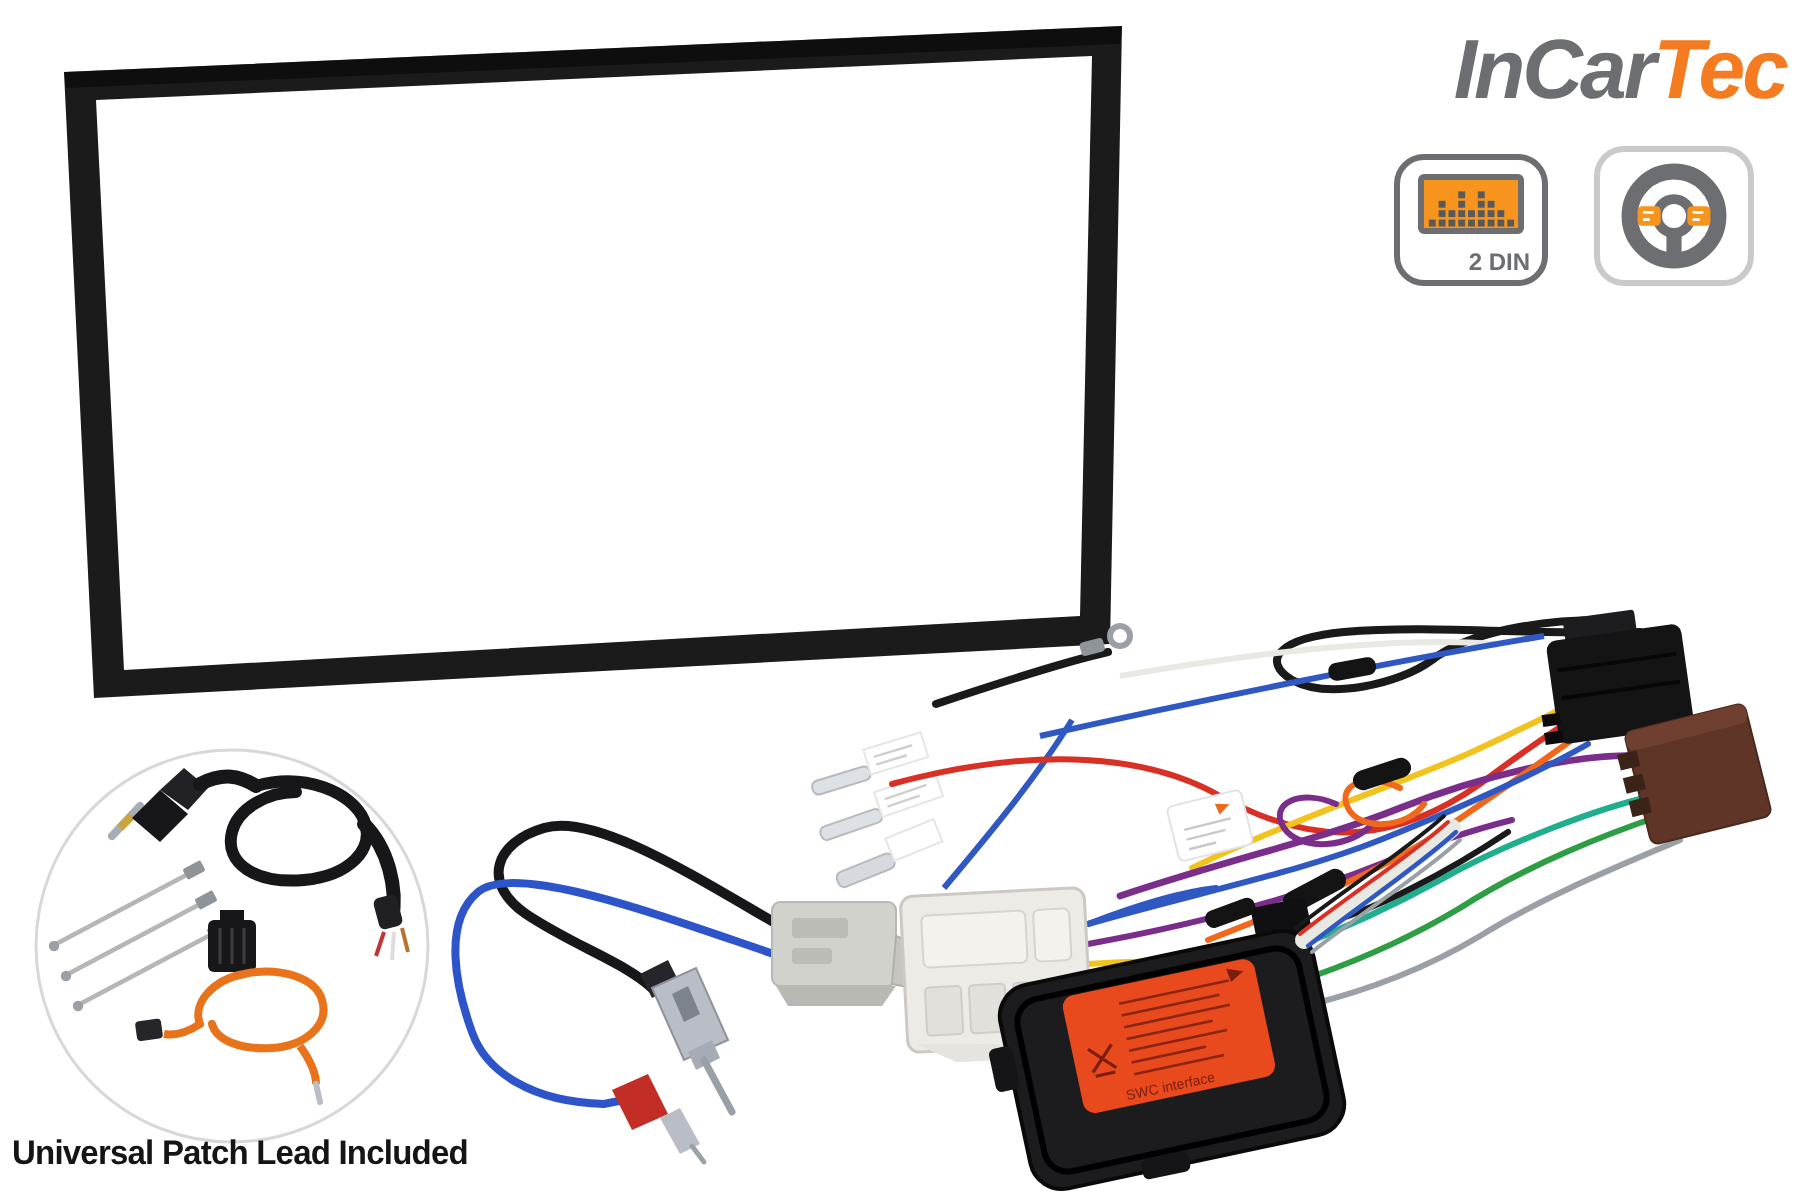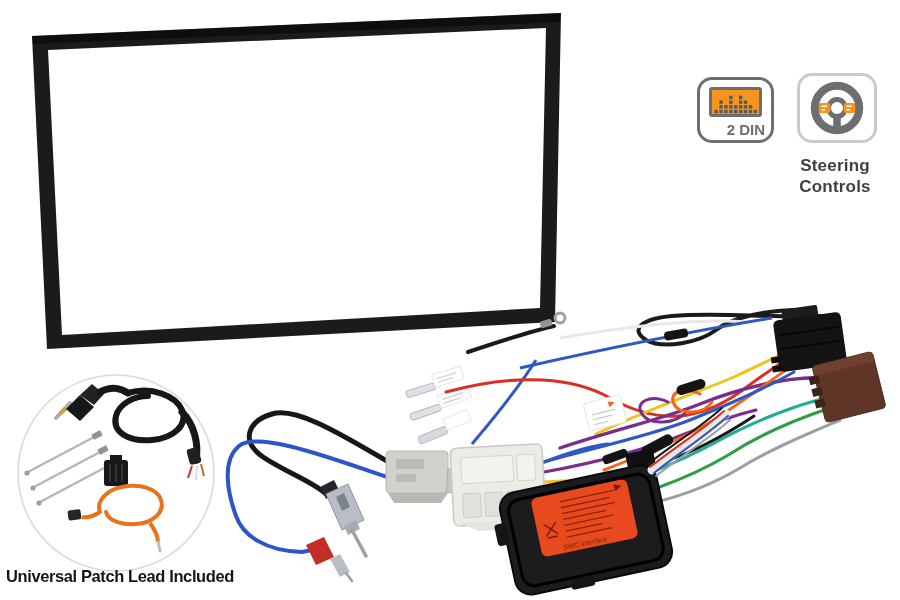--- a/index.html
+++ b/index.html
@@ -12,21 +12,21 @@
         font-style:italic;font-weight:bold;font-size:42px;letter-spacing:-1.5px;line-height:1.1;
         white-space:nowrap;}
   .logo .p1{}
   .logo .p2{}
 
   
   .tile{position:absolute;background:#fff;border-radius:15px;box-sizing:border-box;}
   .tile-din{left:697px;top:77px;width:77px;height:66px;border:3.5px solid #6d6e71;}
   .din-screen{margin:7px auto 0;width:53px;height:30px;border:3px solid #6d6e71;border-radius:3px;
               box-sizing:border-box;display:flex;align-items:flex-end;justify-content:center;overflow:hidden;}
-  .din-badge{position:absolute;right:6px;bottom:2px;font-size:15px;font-weight:bold;color:#6d6e71;letter-spacing:0;}
+  .din-badge{position:absolute;right:6px;bottom:2px;font-size:12px;font-weight:bold;color:#6d6e71;letter-spacing:0;}
   .tile-steer{left:797px;top:73px;width:80px;height:70px;border:3.5px solid #c9cacc;
               display:flex;align-items:center;justify-content:center;}
 
   .feat-label{position:absolute;top:156px;text-align:center;font-size:17px;font-weight:bold;
               color:#3f4042;line-height:1.22;letter-spacing:.2px;}
   .feat-label.din{left:674px;width:120px;}
   .feat-label.steer{left:789px;width:92px;}
 
   
   .caption{position:absolute;left:6px;top:567px;width:214px;text-align:center;
@@ -220,20 +220,23 @@
       <g fill="none" stroke-linecap="round">
         <path stroke-width="9" d="M652,470 C680,448 706,432 726,414" style="stroke: rgb(233, 233, 227);"></path>
         <path stroke-width="2.2" d="M654,473 C682,451 708,434 728,416" style="stroke: rgb(47, 88, 195);"></path>
         <path stroke-width="2" d="M650,467 C678,445 704,429 724,411" style="stroke: rgb(217, 48, 37);"></path>
         <path stroke-width="2" d="M648,464 C676,442 702,426 722,408" style="stroke: rgb(26, 26, 26);"></path>
         <path stroke-width="2" d="M656,476 C684,454 710,438 730,420" style="stroke: rgb(154, 160, 166);"></path>
       </g>
     </g>
   </svg>
 
+  <div class="logo">
+    <span class="p1" style="color: rgb(109, 110, 113);">InCar</span><span class="p2" style="color: rgb(244, 123, 32);">Tec</span>
+  </div>
 
   <div class="tile tile-din">
     <div class="din-screen" style="background: rgb(247, 148, 29);">
       <svg width="48" height="26" viewBox="0 0 48 26">
           <rect x="2.5" y="22" width="3.5" height="3.5" fill="#58595b"></rect>
           <rect x="7.5" y="22" width="3.5" height="3.5" fill="#58595b"></rect>
           <rect x="7.5" y="17.2" width="3.5" height="3.5" fill="#58595b"></rect>
           <rect x="7.5" y="12.4" width="3.5" height="3.5" fill="#58595b"></rect>
           <rect x="12.5" y="22" width="3.5" height="3.5" fill="#58595b"></rect>
           <rect x="12.5" y="17.2" width="3.5" height="3.5" fill="#58595b"></rect>
@@ -262,20 +265,16 @@
     <svg width="64" height="64" viewBox="0 0 72 72">
       <circle cx="36" cy="36" r="25" fill="none" stroke-width="9" style="stroke: rgb(109, 110, 113);"></circle>
       <path d="M12,36 H27 M45,36 H60 M36,45 V59" stroke-width="8.5" fill="none" style="stroke: rgb(109, 110, 113);"></path>
       <circle cx="36" cy="36" r="9.5" fill="#ffffff" stroke-width="5.5" style="stroke: rgb(109, 110, 113);"></circle>
       <rect x="15.5" y="30.5" width="13" height="11" rx="2.5" style="fill: rgb(247, 148, 29);"></rect>
       <rect x="43.5" y="30.5" width="13" height="11" rx="2.5" style="fill: rgb(247, 148, 29);"></rect>
       <path d="M18.5,34 h6 M18.5,38 h4 M46.5,34 h6 M46.5,38 h4" stroke="#ffffff" stroke-width="1.6"></path>
     </svg>
   </div>
 
-  <div class="feat-label steer">
-    <span>Steering</span><br>
-    <span>Controls</span>
-  </div>
 
   <div class="caption">Universal Patch Lead Included</div>
 
 </div>
 
 </body></html>

